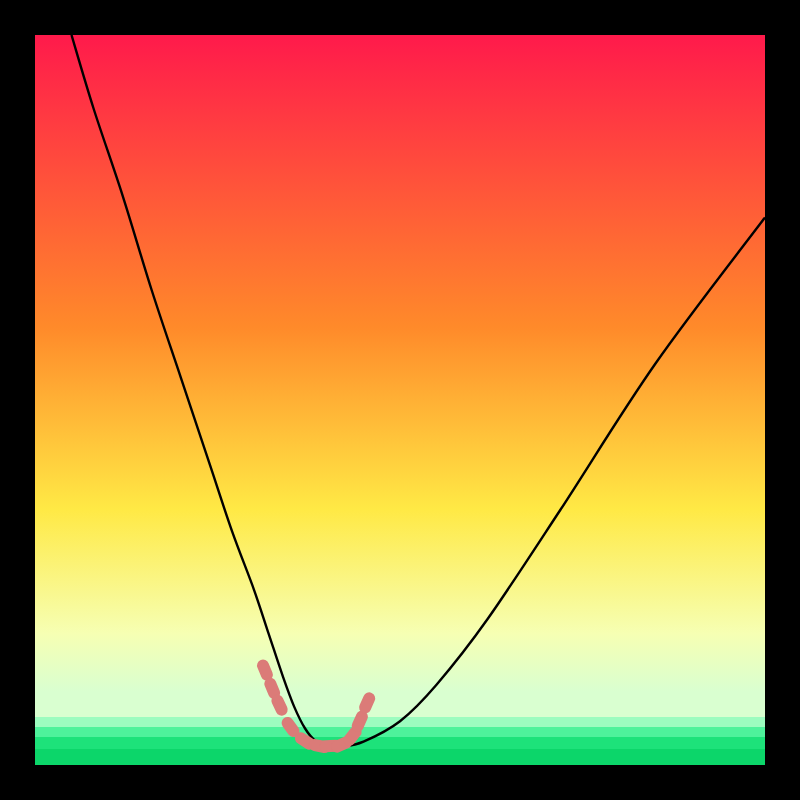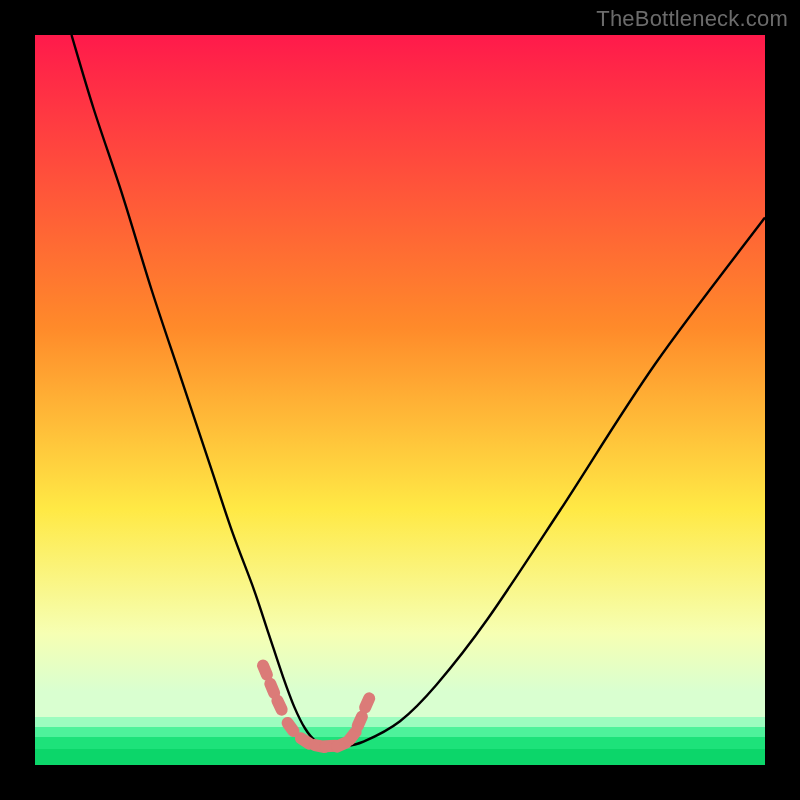--- a/index.html
+++ b/index.html
@@ -77,15 +77,14 @@
         <rect x="273.7" y="705.02" width="22" height="12" rx="6" ry="6" fill="#db7b78" transform="rotate(11.309932474020238 284.7 711.02)"></rect>
         <rect x="284.65000000000003" y="705.02" width="22" height="12" rx="6" ry="6" fill="#db7b78" transform="rotate(-3.8140748342904534 295.65000000000003 711.02)"></rect>
         <rect x="295.59999999999997" y="703.56" width="22" height="12" rx="6" ry="6" fill="#db7b78" transform="rotate(-25.016893478100105 306.59999999999997 709.56)"></rect>
         <rect x="306.55" y="694.8" width="22" height="12" rx="6" ry="6" fill="#db7b78" transform="rotate(-52.001267557495126 317.55 700.8)"></rect>
         <rect x="313.85" y="680.2" width="22" height="12" rx="6" ry="6" fill="#db7b78" transform="rotate(-66.03751102542172 324.85 686.2)"></rect>
         <rect x="321.15000000000003" y="661.95" width="22" height="12" rx="6" ry="6" fill="#db7b78" transform="rotate(-66.03751102542172 332.15000000000003 667.95)"></rect>
       </svg>
 
   </div>
 
-  <div class="watermark">TheBottleneck.com</div>
 
 </div>
 
 </body></html>

